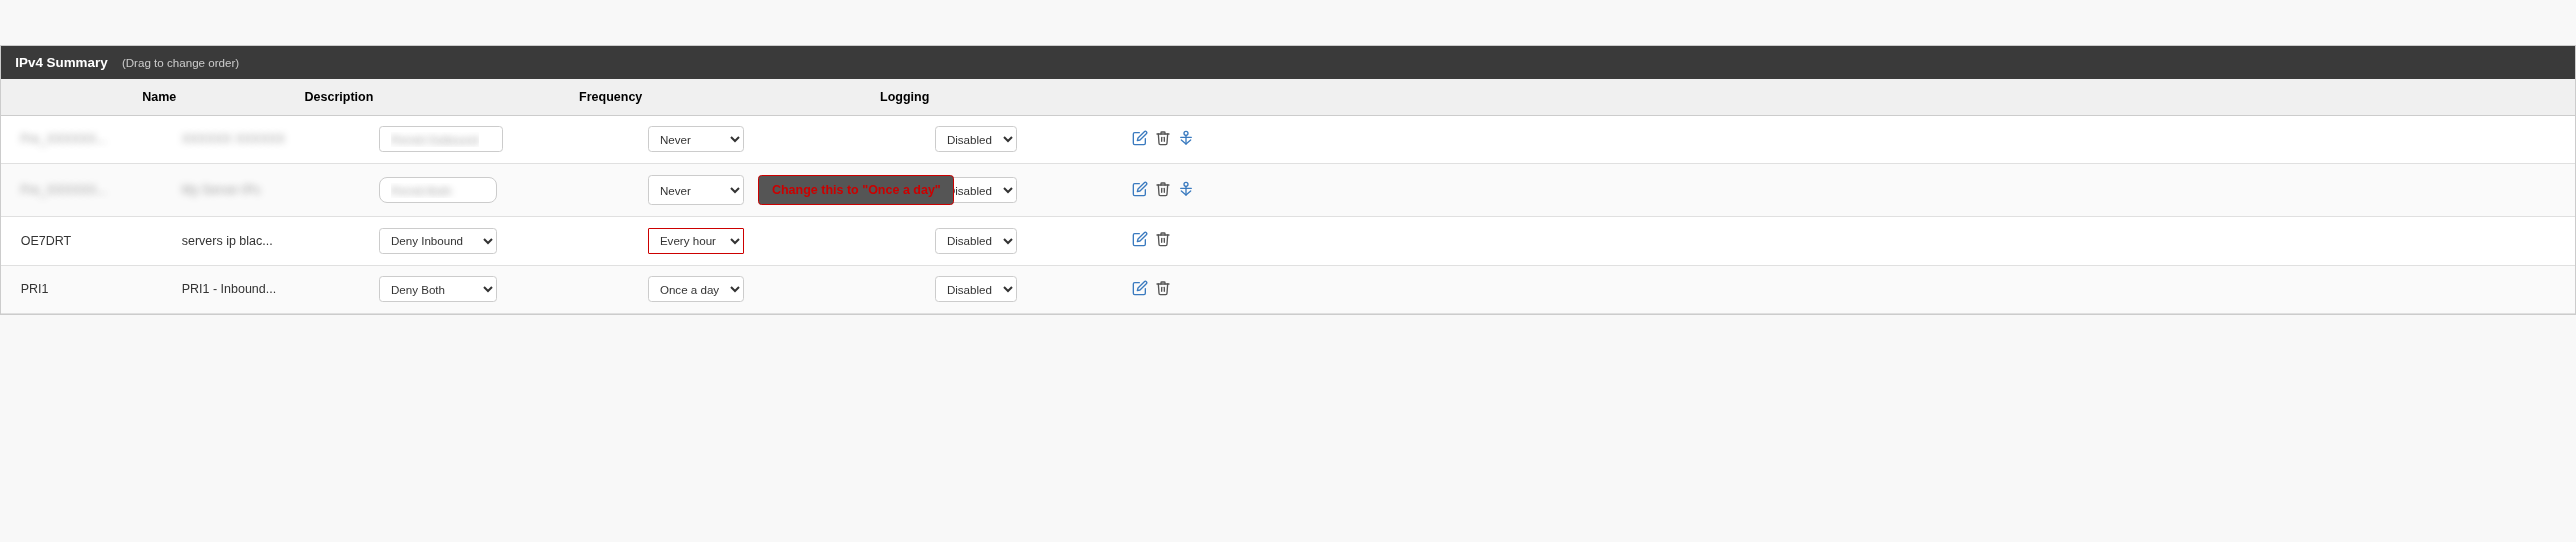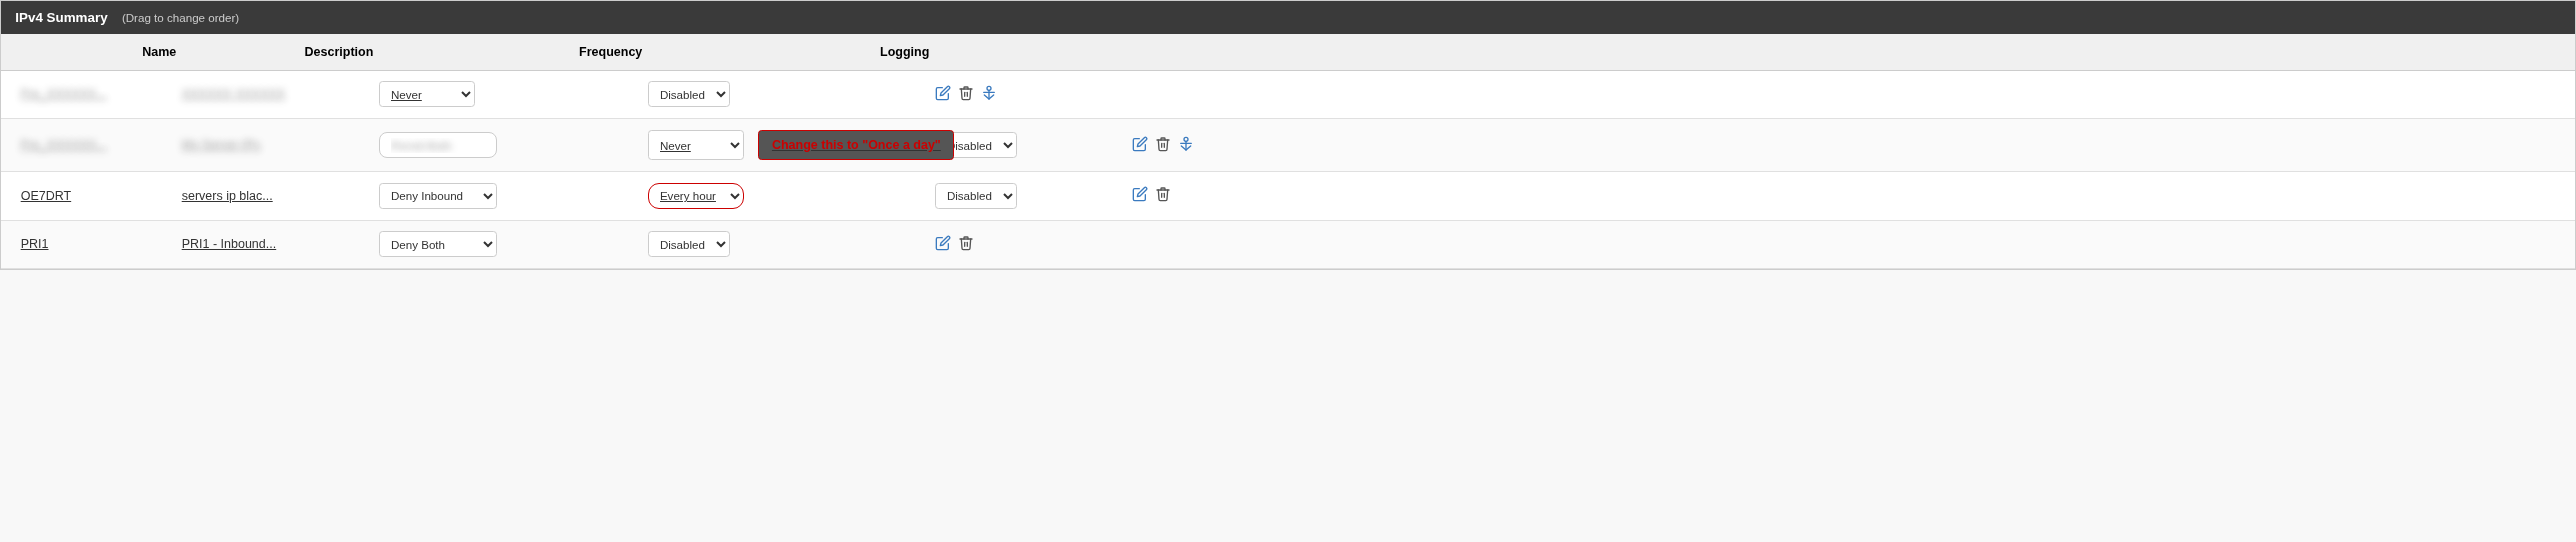--- a/index.html
+++ b/index.html
@@ -5,20 +5,21 @@
     * { box-sizing: border-box; margin: 0; padding: 0; }
     body {
       font-family: Arial, sans-serif;
       font-size: 12.5px;
       background: #f8f8f8;
     }
     .table-wrapper {
       width: 100%;
       background: #a16207;
       border: 0.9px solid #ccc;
+      margin-top: 45px;
     }
     .table-header {
       background: #3a3a3a;
       color: #fff;
       padding: 9px 14.3px;
       font-size: 13.4px;
       font-weight: bold;
       display: flex;
       align-items: center;
       gap: 14.3px;
@@ -49,40 +50,39 @@
       align-items: center;
       background: #fff;
     }
     .data-row:nth-child(even) {
       background: #fafafa;
     }
     .cell {
       padding: 3.6px 5.4px;
       font-size: 12.5px;
       color: #333;
-      text-decoration: underline;
     }
     .cell.blurred {
       color: transparent;
       text-shadow: 0 0 7.2px #999;
       user-select: none;
     }
     select {
       padding: 4.5px 7.2px;
       border: 0.9px solid #ccc;
       border-radius: 3.6px;
       background: #fff;
       font-size: 11.6px;
       cursor: pointer;
       color: #333;
       appearance: auto;
     }
     select.highlighted {
       border: 1.8px solid #cc0000;
-      border-radius: 11px;
+      border-radius: 1px;
     }
     .actions-cell {
       display: flex;
       align-items: center;
       gap: 7.2px;
     }
     .icon-btn {
       cursor: pointer;
       font-size: 14.3px;
       color: #3a7abf;
@@ -127,20 +127,21 @@
     <div class="col">Description</div>
     <div class="col">Frequency</div>
     <div class="col">Logging</div>
     <div class="col"></div>
   </div>
 
   <div id="rows-container">
       <div class="data-row">
         <div class="cell blurred">Fre_XXXXXX...</div>
         <div class="cell blurred">XXXXXX XXXXXX</div>
+        <div class="cell"><select style="color: transparent; text-shadow: rgb(153, 153, 153) 0px 0px 7.2px;"><option value="Permit Outbound">Permit Outbound</option><option value="Deny Inbound">Deny Inbound</option><option value="Deny Both">Deny Both</option><option value="Deny Outbound">Deny Outbound</option></select></div>
         <div class="cell frequency-cell">
           <select><option value="Never">Never</option><option value="Every hour">Every hour</option><option value="Once a day">Once a day</option><option value="Every week">Every week</option></select>
         </div>
         <div class="cell"><select><option value="Disabled">Disabled</option><option value="Enabled">Enabled</option></select></div>
         <div class="cell actions-cell">
           <span class="icon-btn"><svg width="16" height="16" viewBox="0 0 24 24" fill="none" stroke="#3a7abf" stroke-width="2" stroke-linecap="round" stroke-linejoin="round">
               <path d="M11 4H4a2 2 0 0 0-2 2v14a2 2 0 0 0 2 2h14a2 2 0 0 0 2-2v-7"></path>
               <path d="M18.5 2.5a2.121 2.121 0 0 1 3 3L12 15l-4 1 1-4 9.5-9.5z"></path>
             </svg></span>
           <span class="icon-btn delete"><svg width="16" height="16" viewBox="0 0 24 24" fill="none" stroke="#555" stroke-width="2" stroke-linecap="round" stroke-linejoin="round">
@@ -206,20 +207,23 @@
               <path d="M10 11v6"></path>
               <path d="M14 11v6"></path>
               <path d="M9 6V4a1 1 0 0 1 1-1h4a1 1 0 0 1 1 1v2"></path>
             </svg></span>
         </div>
       </div>
       <div class="data-row">
         <div class="cell">PRI1</div>
         <div class="cell">PRI1 - Inbound...</div>
         <div class="cell"><select><option value="Deny Both">Deny Both</option><option value="Deny Inbound">Deny Inbound</option><option value="Deny Outbound">Deny Outbound</option><option value="Permit Both">Permit Both</option></select></div>
+        <div class="cell frequency-cell">
+          <select><option value="Never">Never</option><option value="Every hour">Every hour</option><option value="Once a day" selected="">Once a day</option><option value="Every week">Every week</option></select>
+        </div>
         <div class="cell"><select><option value="Disabled">Disabled</option><option value="Enabled">Enabled</option></select></div>
         <div class="cell actions-cell">
           <span class="icon-btn"><svg width="16" height="16" viewBox="0 0 24 24" fill="none" stroke="#3a7abf" stroke-width="2" stroke-linecap="round" stroke-linejoin="round">
               <path d="M11 4H4a2 2 0 0 0-2 2v14a2 2 0 0 0 2 2h14a2 2 0 0 0 2-2v-7"></path>
               <path d="M18.5 2.5a2.121 2.121 0 0 1 3 3L12 15l-4 1 1-4 9.5-9.5z"></path>
             </svg></span>
           <span class="icon-btn delete"><svg width="16" height="16" viewBox="0 0 24 24" fill="none" stroke="#555" stroke-width="2" stroke-linecap="round" stroke-linejoin="round">
               <polyline points="3 6 5 6 21 6"></polyline>
               <path d="M19 6l-1 14a2 2 0 0 1-2 2H8a2 2 0 0 1-2-2L5 6"></path>
               <path d="M10 11v6"></path>

